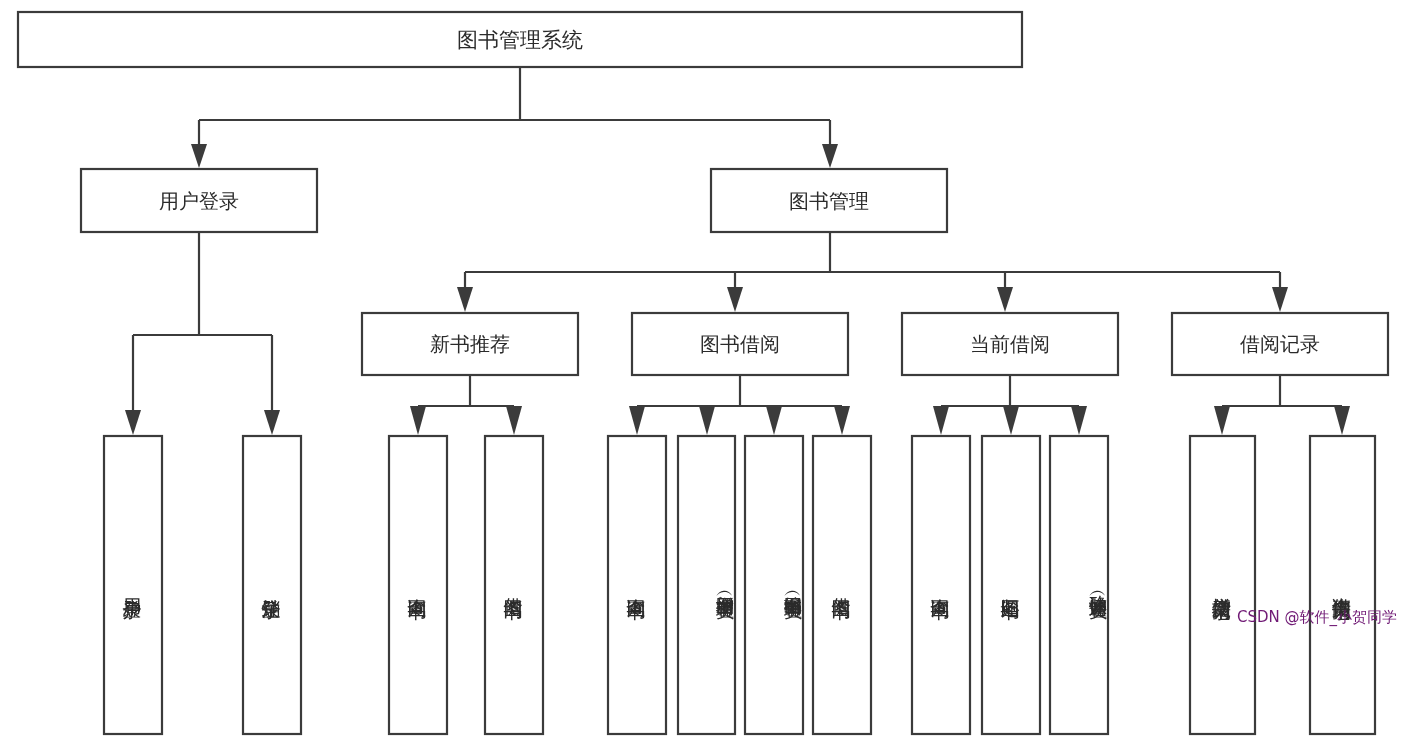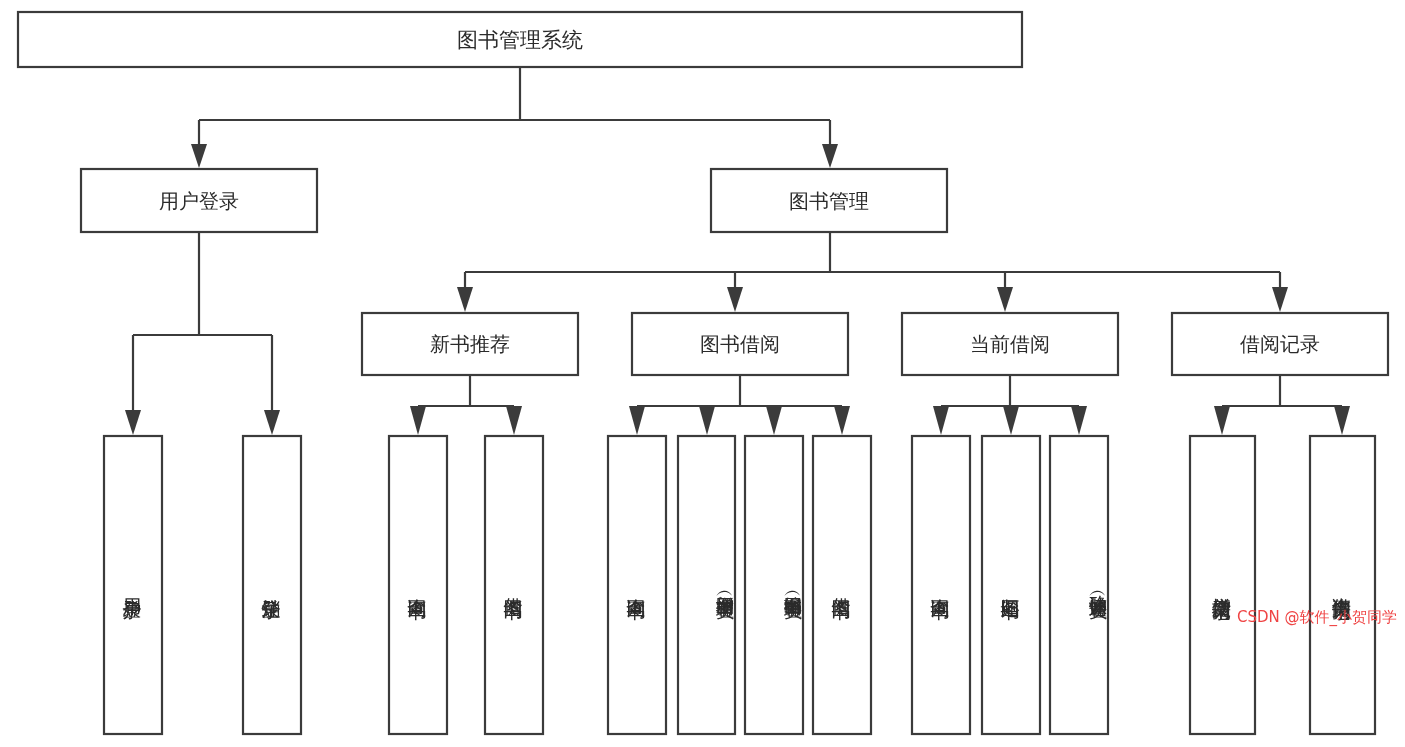--- a/index.html
+++ b/index.html
@@ -70,21 +70,21 @@
     text-align: center;
     letter-spacing: 1px;
     white-space: nowrap;
     pointer-events: none;
   }
   .watermark {
     position: absolute;
     right: 8px;
     bottom: 4px;
     font-size: 15px;
-    color: #ef4444;
+    color: #701a75;
     font-family: "DejaVu Sans", "Liberation Sans", sans-serif;
     white-space: nowrap;
   }
 </style>
 </head>
 <body>
 
 <div id="diagram-root">
 
   <svg class="diagram-svg" viewBox="0 0 1405 747">

